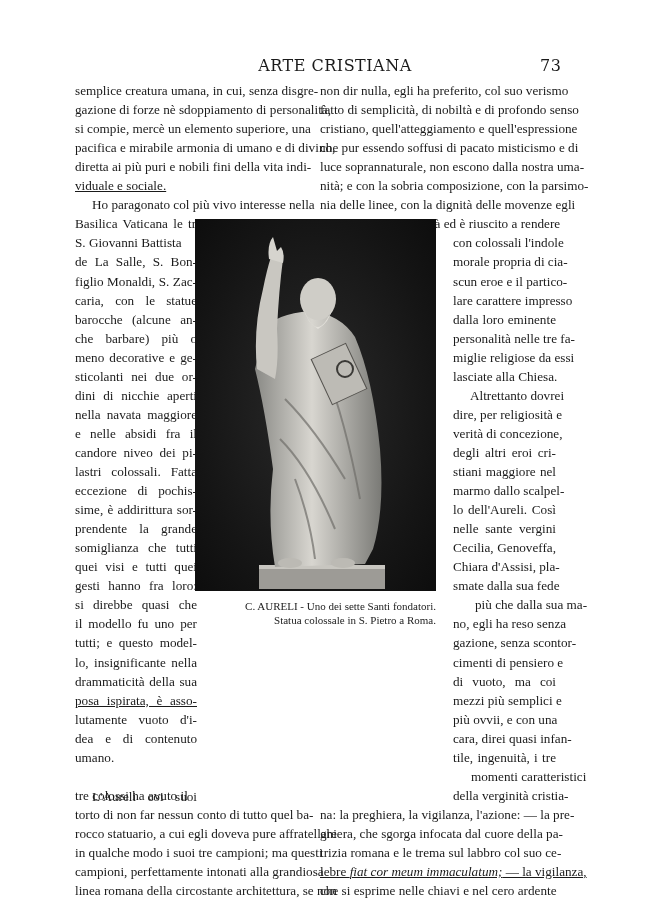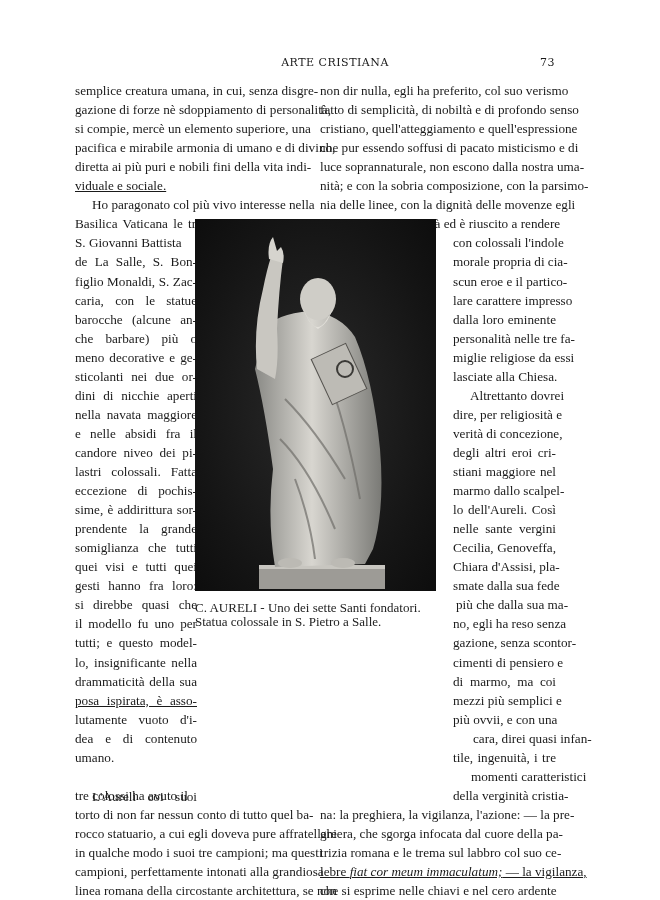--- a/index.html
+++ b/index.html
@@ -1,27 +1,27 @@
 <!DOCTYPE html>
 <html><head>
 <meta charset="utf-8">
 <style>
   html, body { margin:0; padding:0; background:#fff; }
   body { width:660px; height:900px; position:relative; overflow:hidden;
          font-family:"DejaVu Serif","Liberation Serif",serif; color:#1a1a1a; }
-  .hdr { position:absolute; top:56px; font-size:11px; letter-spacing:0.5px; }
+  .hdr { position:absolute; top:56px; font-size:16px; letter-spacing:0.5px; }
   .hdr-title { left:335px; transform:translateX(-50%); }
   .hdr-num { left:540px; }
   .line { position:absolute; white-space:nowrap; font-size:12.2px; line-height:19px; height:19px;
           font-family:"Liberation Serif","DejaVu Serif",serif; font-size:13.2px; }
   .just { text-align:justify; text-align-last:justify; }
   .photo { position:absolute; left:195px; top:219px; width:241px; height:372px;
            background:radial-gradient(ellipse at 50% 50%, #2a2a2a 0%, #151515 70%, #0d0d0d 100%); overflow:hidden; }
-  .caption { position:absolute; left:195px; width:241px; text-align:left;
-             font-family:"Liberation Serif","DejaVu Serif",serif; font-size:13px; color:#222; }
+  .caption { position:absolute; left:195px; width:241px; text-align:right;
+             font-family:"Liberation Serif","DejaVu Serif",serif; font-size:11px; color:#222; }
   .statue { position:absolute; left:0; top:0; width:241px; height:372px; }
 </style>
 </head>
 <body>
 
 <div>
   <div class="hdr hdr-title">ARTE CRISTIANA</div>
   <div class="hdr hdr-num">73</div>
 
   <div id="left-col">
@@ -90,28 +90,28 @@
       <div class="line just" style="left: 453px; top: 404.85px; width: 103px;">dire, per religiosità e</div>
       <div class="line just" style="left: 453px; top: 423.9px; width: 103px;">verità di concezione,</div>
       <div class="line just" style="left: 453px; top: 442.95px; width: 103px;">degli altri eroi cri-</div>
       <div class="line just" style="left: 453px; top: 462px; width: 103px;">stiani maggiore nel</div>
       <div class="line just" style="left: 453px; top: 481.05px; width: 103px;">marmo dallo scalpel-</div>
       <div class="line just" style="left: 453px; top: 500.1px; width: 103px;">lo dell'Aureli. Così</div>
       <div class="line just" style="left: 453px; top: 519.15px; width: 103px;">nelle sante vergini</div>
       <div class="line just" style="left: 453px; top: 538.2px; width: 103px;">Cecilia, Genoveffa,</div>
       <div class="line just" style="left: 453px; top: 557.25px; width: 103px;">Chiara d'Assisi, pla-</div>
       <div class="line just" style="left: 453px; top: 576.3px; width: 103px;">smate dalla sua fede</div>
-      <div class="line just" style="left: 456px; top: 595.35px; width: 103px;">più che dalla sua ma-</div>
+      <div class="line just" style="left: 475px; top: 595.35px; width: 103px;">più che dalla sua ma-</div>
       <div class="line just" style="left: 453px; top: 614.4px; width: 103px;">no, egli ha reso senza</div>
       <div class="line just" style="left: 453px; top: 633.45px; width: 103px;">gazione, senza scontor-</div>
       <div class="line just" style="left: 453px; top: 652.5px; width: 103px;">cimenti di pensiero e</div>
-      <div class="line just" style="left: 453px; top: 671.55px; width: 103px;">di marmo, ma coi</div>
+      <div class="line just" style="left: 453px; top: 671.55px; width: 103px;">di vuoto, ma coi</div>
       <div class="line just" style="left: 453px; top: 690.6px; width: 103px;">mezzi più semplici e</div>
       <div class="line just" style="left: 453px; top: 709.65px; width: 103px;">più ovvii, e con una</div>
-      <div class="line just" style="left: 453px; top: 728.7px; width: 103px; margin-left: 20px;">cara, direi quasi infan-</div>
+      <div class="line just" style="left: 453px; top: 728.7px; width: 103px;">cara, direi quasi infan-</div>
       <div class="line just" style="left: 453px; top: 747.75px; width: 103px;">tile, ingenuità, i tre</div>
       <div class="line just" style="left: 471px; top: 766.8px; width: 103px;">momenti caratteristici</div>
       <div class="line just" style="left: 453px; top: 785.85px; width: 103px;">della verginità cristia-</div>
       <div class="line just" style="left: 320px; top: 804.9px; width: 236px;">na: la preghiera, la vigilanza, l'azione: — la pre-</div>
       <div class="line just" style="left: 320px; top: 823.95px; width: 236px;">ghiera, che sgorga infocata dal cuore della pa-</div>
       <div class="line just" style="left: 320px; top: 843px; width: 236px;">trizia romana e le trema sul labbro col suo ce-</div>
       <div class="line just" style="left: 320px; top: 862.05px; width: 236px; text-decoration: underline;"><span>lebre </span><i>fiat cor meum immaculatum;</i><span> — la vigilanza,</span></div>
       <div class="line just" style="left: 320px; top: 881.1px; width: 236px;">che si esprime nelle chiavi e nel cero ardente</div>
     </div>
 
@@ -141,14 +141,14 @@
       <path d="M108 88 Q122 128 138 88 Q134 104 123 110 Q112 104 108 88 Z" fill="#e3e1db"></path>
 
       <rect x="125" y="130" width="38" height="50" transform="rotate(-25 144 155)" fill="#bdbbb5" stroke="#55534f" stroke-width="1"></rect>
       <circle cx="150" cy="150" r="8" fill="none" stroke="#3a3936" stroke-width="2"></circle>
 
       <ellipse cx="95" cy="344" rx="12" ry="5" fill="#bcbab4"></ellipse>
       <ellipse cx="148" cy="344" rx="12" ry="5" fill="#bcbab4"></ellipse>
     </svg>
   </div>
   <div class="caption" style="top:600px;">C. AURELI - Uno dei sette Santi fondatori.</div>
-  <div class="caption" style="top:614px;">Statua colossale in S. Pietro a Salle.</div>
+  <div class="caption" style="top:614px;">Statua colossale in S. Pietro a Roma.</div>
 </div>
 
 </body></html>

